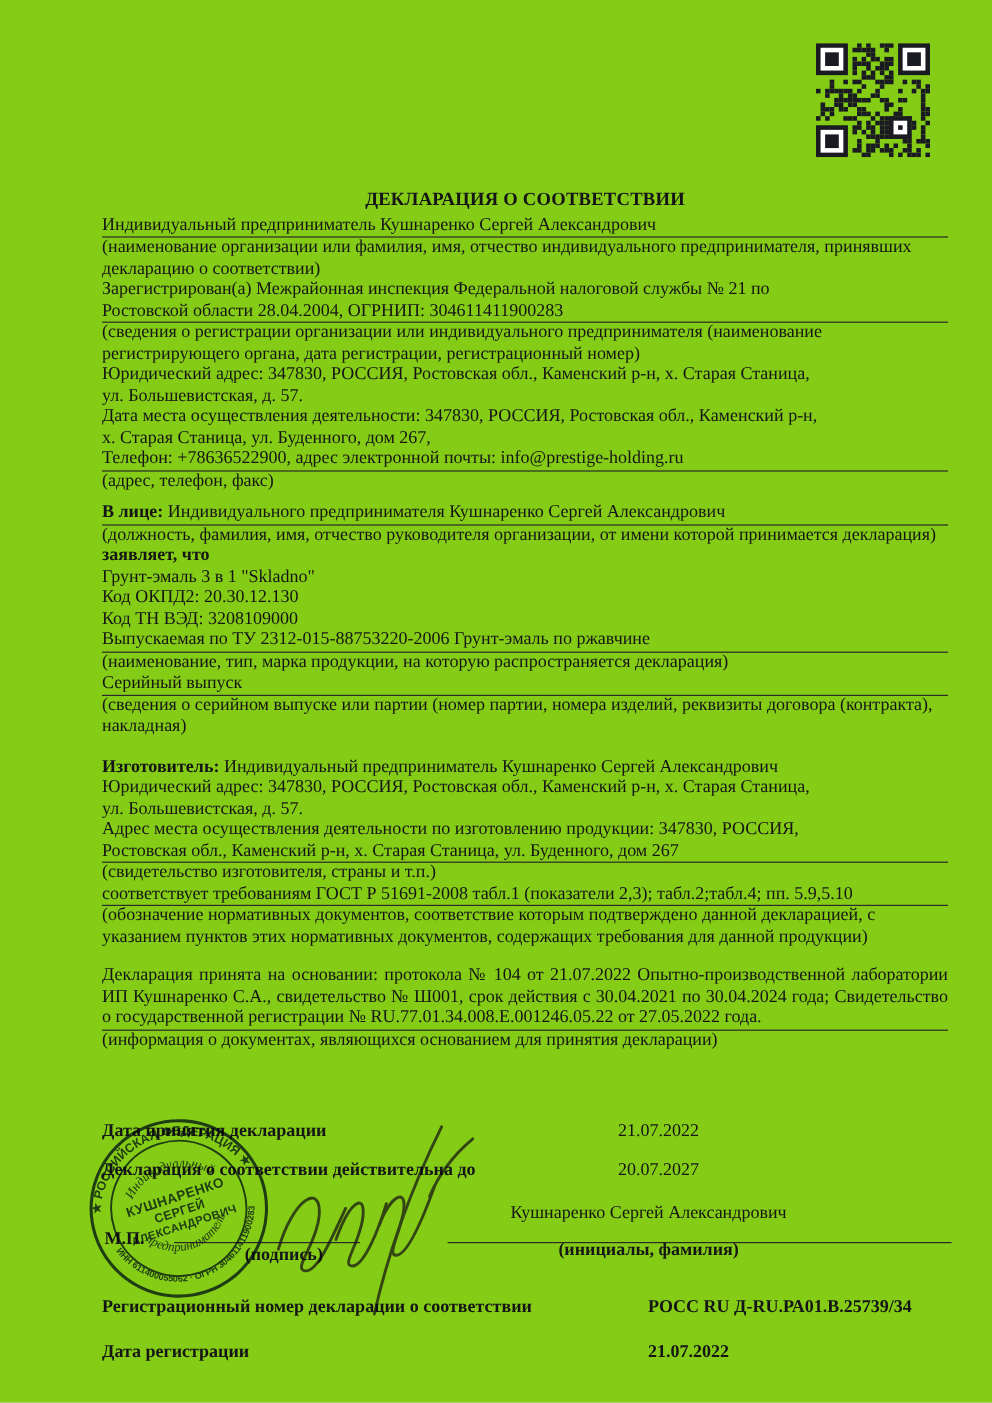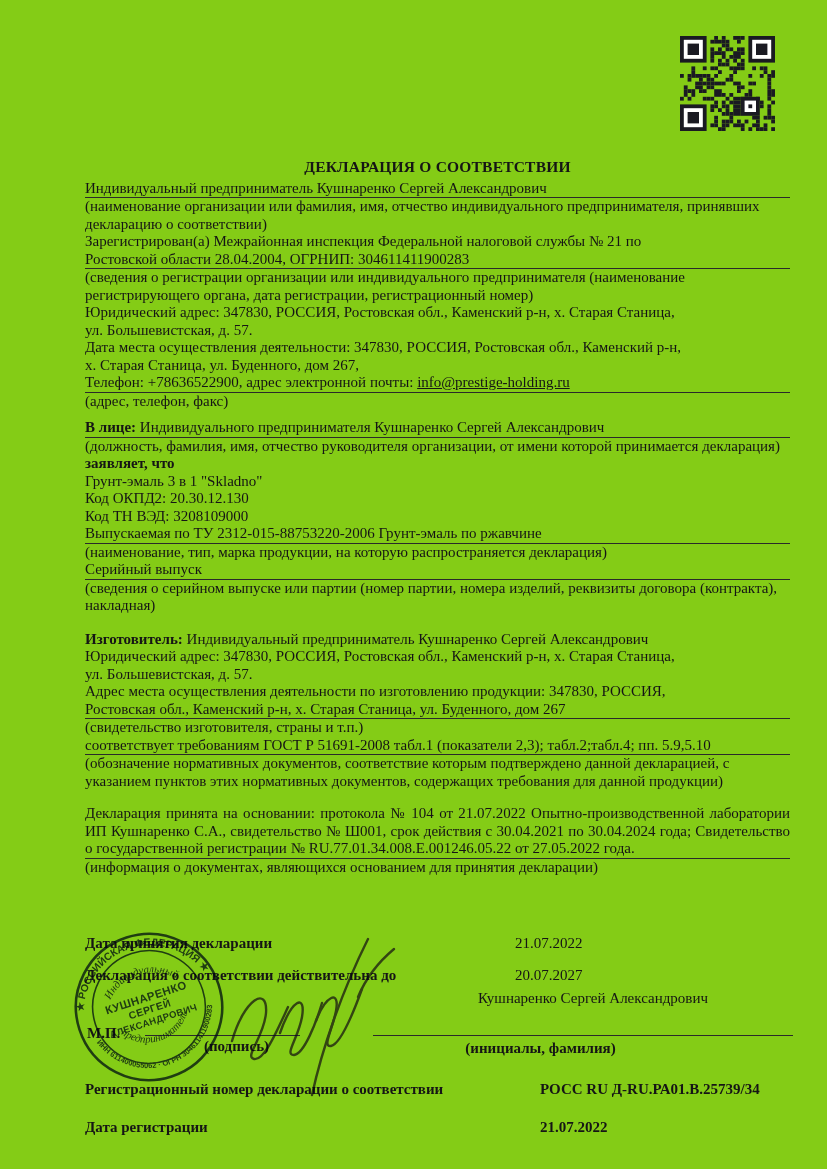--- a/index.html
+++ b/index.html
@@ -8,31 +8,31 @@
   .content{position:absolute;left:85px;top:158px;width:705px;}
   .title{text-align:center;font-weight:bold;font-size:15.5px;letter-spacing:.2px;margin-bottom:4px;}
   .line{white-space:nowrap;overflow:visible;}
   .u{border-bottom:1.2px solid #2a2a2a;}
   .caption{text-align:left;}
   .b{font-weight:bold;}
   .just{text-align:justify;}
   .mt8{margin-top:9px;}
   .mt16{margin-top:16px;}
   .mt14{margin-top:15px;}
-  .email{text-decoration:underline;margin-top:46px;}
+  .email{margin-top:46px;}
   
   .bottom{position:absolute;left:85px;top:935px;width:705px;}
   .brow{position:relative;height:32px;}
   .brow .val{position:absolute;left:430px;top:0;}
-  .sig-name{position:absolute;left:288px;top:55px;width:420px;text-align:right;padding-right:85px;box-sizing:border-box;}
+  .sig-name{position:absolute;left:288px;top:68px;width:420px;text-align:center;padding-right:85px;box-sizing:border-box;}
   .mp{position:absolute;left:2px;top:90px;font-weight:bold;}
   .sig-line-left{position:absolute;left:60px;top:100px;width:155px;border-top:1.4px solid #2a2a2a;}
   .sig-cap-left{position:absolute;left:74px;top:103px;width:155px;text-align:center;font-weight:bold;}
   .sig-line-right{position:absolute;left:288px;top:100px;width:420px;border-top:1.4px solid #2a2a2a;}
-  .sig-cap-right{position:absolute;left:288px;top:105px;width:420px;text-align:center;font-weight:bold;padding-right:85px;box-sizing:border-box;}
+  .sig-cap-right{position:absolute;left:288px;top:99px;width:420px;text-align:center;font-weight:bold;padding-right:85px;box-sizing:border-box;}
   .reg1{position:absolute;top:146px;left:0;width:705px;}
   .reg2{position:absolute;top:184px;left:0;width:705px;}
   .regval{position:absolute;left:455px;top:0;white-space:nowrap;}
   
   #qr-svg{position:absolute;left:680px;top:36px;width:95px;height:95px;}
   #stamp-svg{position:absolute;left:70px;top:928px;width:158px;height:158px;color:var(--stamp,#2b3cc2);
              mix-blend-mode:multiply;opacity:.92;}
   #sig-svg{position:absolute;left:210px;top:933px;width:195px;height:168px;color:var(--sig,#5143cc);
            mix-blend-mode:multiply;opacity:.9;}
   .stamp-ring-text{font-family:"Liberation Sans",sans-serif;font-weight:bold;}

